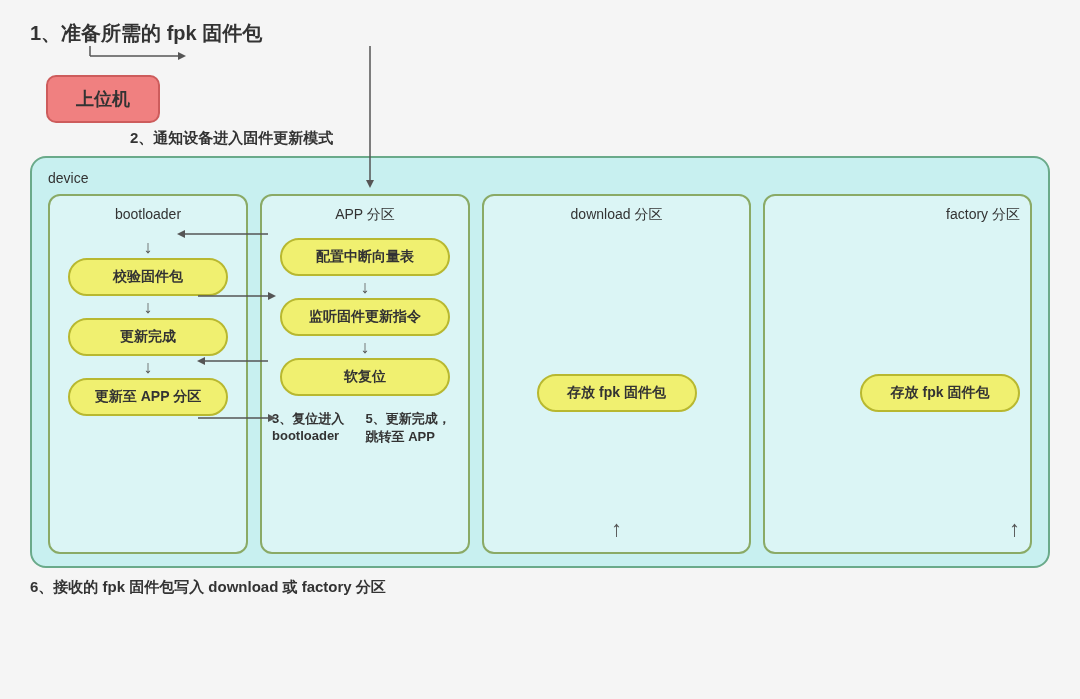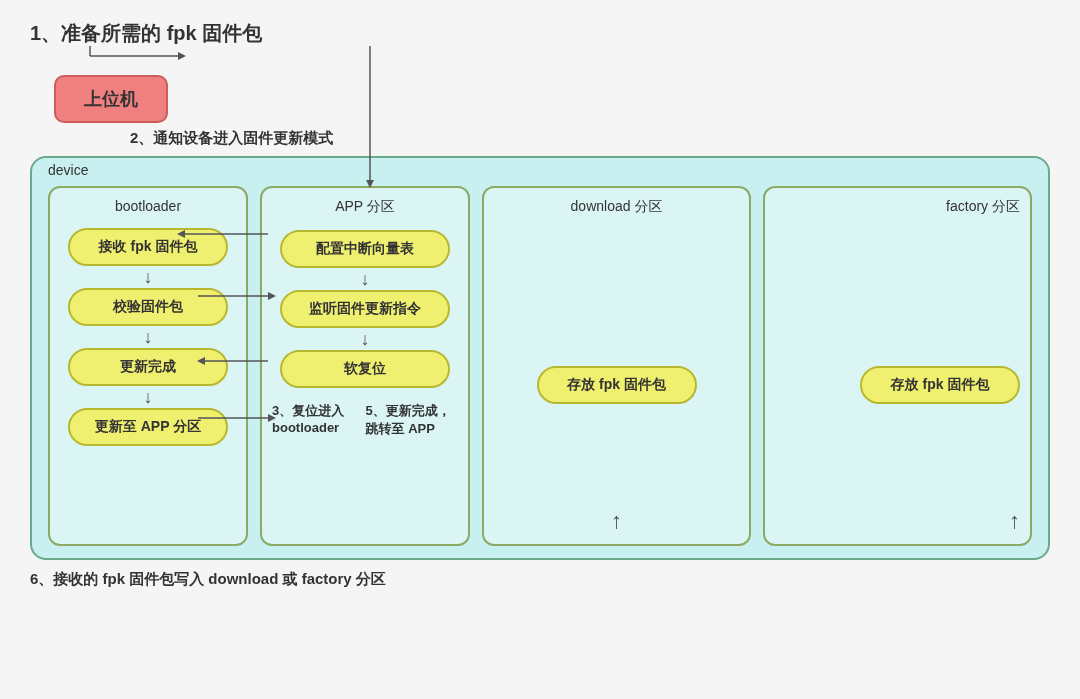--- a/index.html
+++ b/index.html
@@ -32,40 +32,40 @@
     
     .shangweiji {
       display: inline-block;
       background: #f08080;
       border: 2px solid #cd5c5c;
       border-radius: 10px;
       padding: 10px 28px;
       font-size: 18px;
       font-weight: bold;
       color: #333;
-      margin-left: 24px;
+      margin-left: 16px;
       margin-bottom: 0;
     }
 
     
     .step2-label {
       font-size: 15px;
       font-weight: bold;
       color: #333;
       margin-left: 100px;
       margin-top: 6px;
       margin-bottom: 8px;
     }
 
     
     .device-container {
       border: 2px solid #6aaa8a;
       border-radius: 16px;
       background: #c8f0f0;
-      padding: 4px 16px 12px 16px;
+      padding: 12px 16px 12px 16px;
       position: relative;
       margin-top: 4px;
     }
 
     .device-label {
       font-size: 14px;
       color: #333;
       margin-bottom: 8px;
     }
 
@@ -232,21 +232,20 @@
   <div class="diagram-wrapper">
 
     <div class="device-container">
       <div class="device-label">device</div>
 
       <div class="partitions-row">
 
         <div class="partition partition-bootloader">
           <div class="partition-title">bootloader</div>
           <div class="boot-stack">
-            <div class="pill">接收 fpk 固件包</div>
             <div class="arrow-down">↓</div>
             <div class="pill">校验固件包</div>
             <div class="arrow-down">↓</div>
             <div class="pill">更新完成</div>
             <div class="arrow-down">↓</div>
             <div class="pill">更新至 APP 分区</div>
           </div>
         </div>
 
         <div class="partition partition-app">

